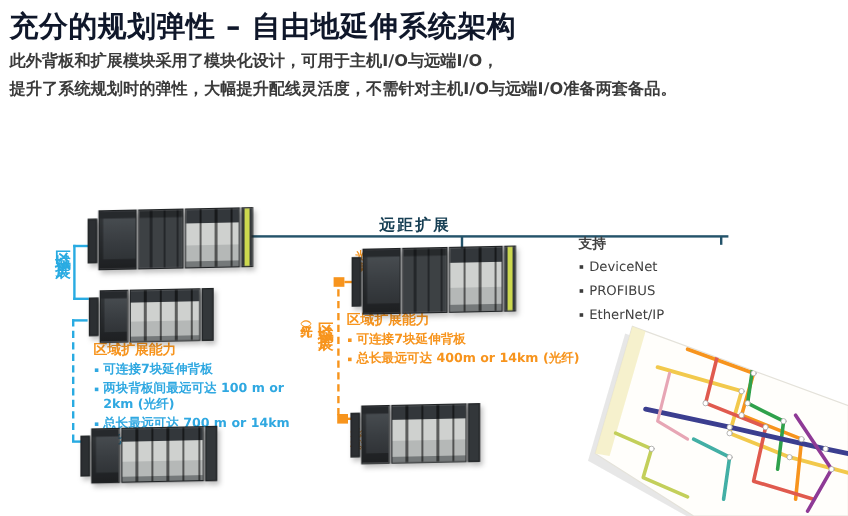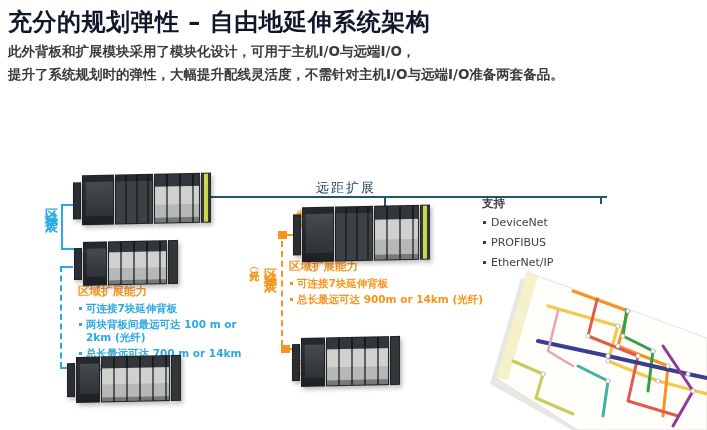--- a/index.html
+++ b/index.html
@@ -13,21 +13,21 @@
   .intro p{margin:0;}
   .section-title{position:absolute;left:8px;top:125px;font-size:20px;font-weight:bold;
                  color:#4d7ea9;letter-spacing:1px;}
   
   .hline{position:absolute;height:2px;background:#24536a;}
   .vline{position:absolute;width:2px;background:#24536a;}
   .hline.blue,.vline.blue{background:#29ABE2;}
   .hline.orange,.vline.orange{background:#F7941D;}
   .vdash{position:absolute;width:0;border-left:2px dashed #29ABE2;}
   .vdash.orange{border-left-color:#F7941D;}
-  .remote-label{position:absolute;left:316px;top:179px;font-size:13px;font-weight:normal;
+  .remote-label{position:absolute;left:316px;top:179px;font-size:13px;font-weight:bold;
                 color:#173f54;letter-spacing:2px;text-align:right;}
   
   .v-label{position:absolute;writing-mode:vertical-lr;text-orientation:upright;
            font-size:13px;font-weight:bold;letter-spacing:4px;}
   .v-label.blue{color:#29ABE2;}
   .v-label.orange{color:#F7941D;}
   .v-sub{position:absolute;writing-mode:vertical-rl;font-size:10px;font-weight:bold;color:#F7941D;}
   
   .cap{position:absolute;font-weight:bold;}
   .cap .cap-title{font-size:11.5px;margin:0 0 3px 0;color:#F7941D;}
@@ -105,21 +105,21 @@
   <div class="fiber-sq" style="left:281px;top:345px;"></div>
   <div class="hline orange" style="left:290px;top:348px;width:5px;"></div>
   <div class="fiber-label" style="left:266px;top:356px;">光纤模块</div>
   <div class="v-label orange" style="left:261px;top:258px;">区域扩展</div>
   <div class="v-sub" style="left:247px;top:263px;">（光纤）</div>
 
   <div class="cap orange" style="left:289px;top:259px;width:205px;">
     <p class="cap-title">区域扩展能力</p>
     <ul>
       <li>可连接7块延伸背板</li>
-      <li>总长最远可达 900m or 14km (光纤)</li>
+      <li>总长最远可达 400m or 14km (光纤)</li>
     </ul>
   </div>
 
   <div class="support">
     <p class="sup-title">支持</p>
     <ul>
       <li>DeviceNet</li>
       <li>PROFIBUS</li>
       <li>EtherNet/IP</li>
     </ul>

